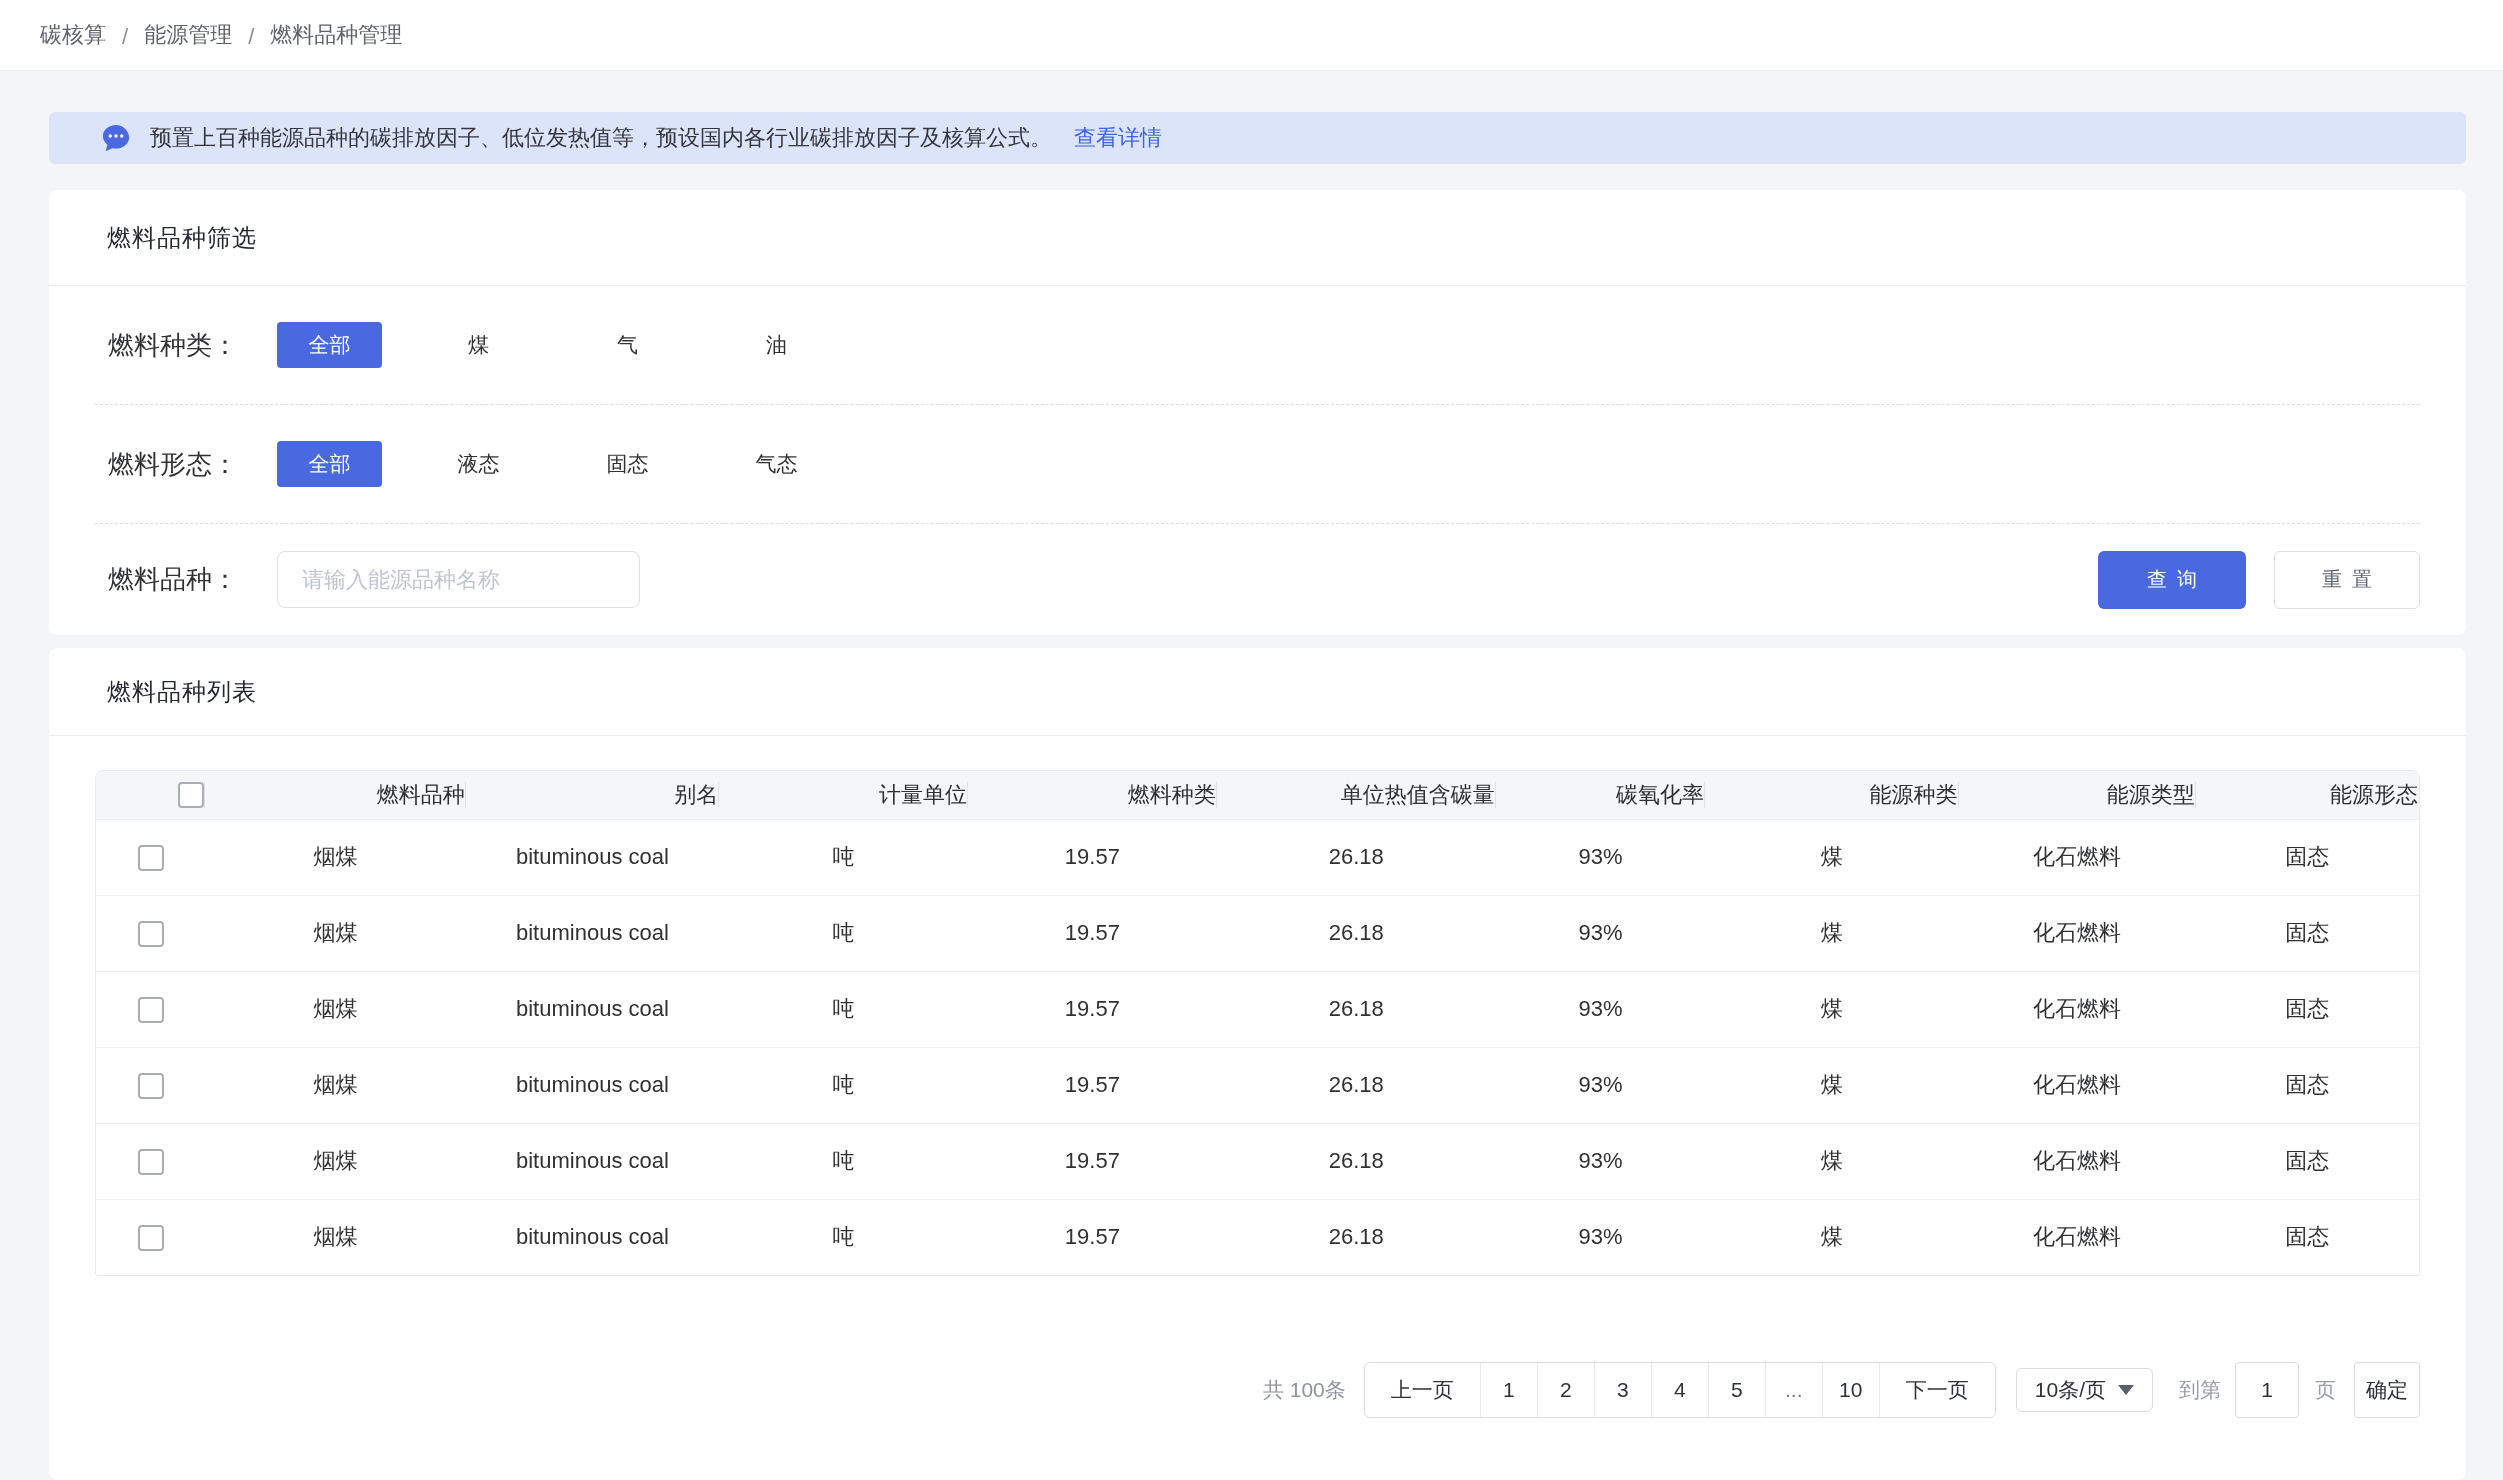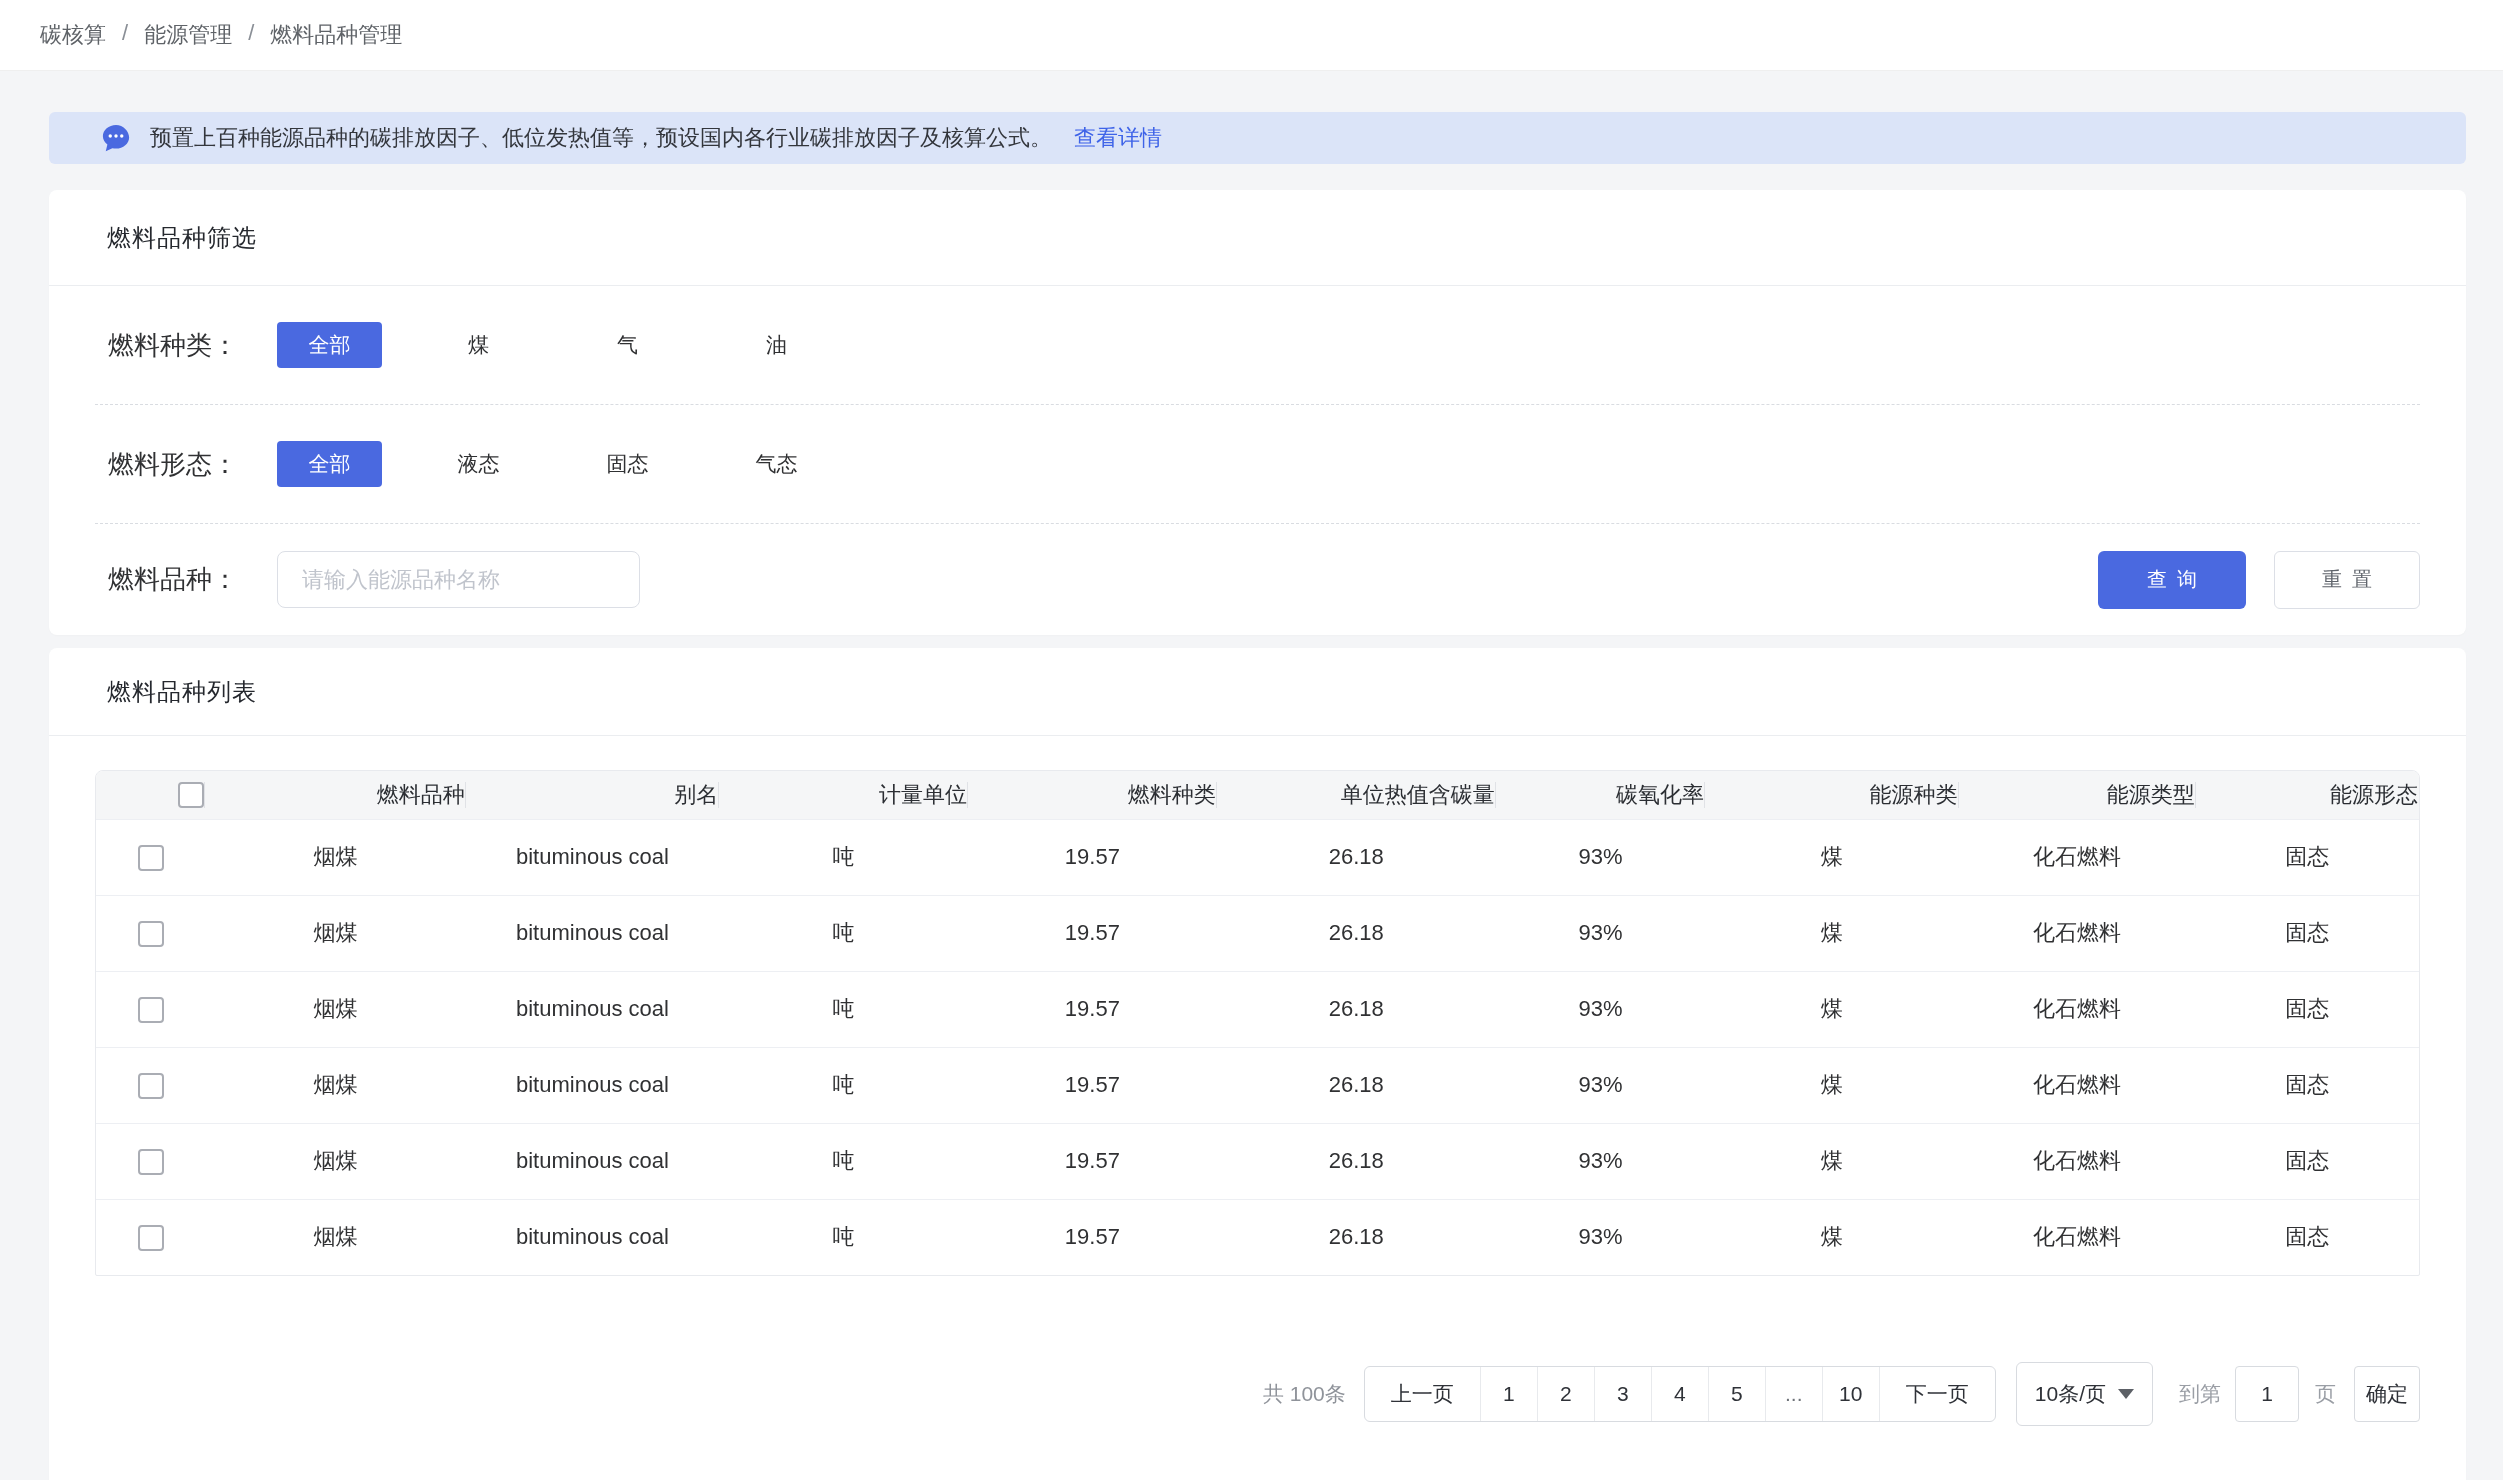--- a/index.html
+++ b/index.html
@@ -13,21 +13,21 @@
   *{box-sizing:border-box;}
   html,body{margin:0;padding:0;}
   body{
     width:2503px;height:1481px;overflow:hidden;
     background:var(--page-bg);
     font-family:"Liberation Sans","DejaVu Sans",sans-serif;
     color:#303133;
   }
   
   .topbar{height:71px;background:#fff;border-bottom:1px solid #efefef;display:flex;align-items:center;padding:0 40px;}
-  .breadcrumb{display:flex;align-items:flex-start;font-size:22px;color:#5f6368;}
+  .breadcrumb{display:flex;align-items:flex-end;font-size:22px;color:#5f6368;}
   .breadcrumb .sep{margin:0 16px;color:#8a8f96;}
   .breadcrumb .crumb{cursor:pointer;}
   
   .content{width:2417px;margin-left:49px;}
   
   .banner{margin-top:41px;height:52px;background:var(--banner-bg);border-radius:6px;display:flex;align-items:center;padding-left:51px;font-size:22px;color:#33363c;}
   .banner .bicon{width:32px;height:30px;margin-right:18px;flex:none;display:block;}
   .banner a{color:var(--link);margin-left:22px;text-decoration:none;cursor:pointer;}
   
   .card{background:#fff;border-radius:8px;box-shadow:0 1px 2px rgba(0,0,0,0.02);}
@@ -66,21 +66,21 @@
   td{height:76px;text-align:center;color:#303133;border-top:1px solid #edeff3;}
   .checkbox{display:inline-block;width:26px;height:26px;border:2px solid #aaadb4;border-radius:4px;background:#fff;vertical-align:middle;cursor:pointer;}
   
   .pagination{margin:86px 46px 0 0;display:flex;justify-content:flex-end;align-items:center;font-size:21px;}
   .total{color:#8f939a;margin-right:18px;}
   .pager{display:flex;align-items:stretch;border:1px solid #d8dbe0;border-radius:6px;overflow:hidden;background:#fff;height:56px;}
   .page-cell{min-width:57px;padding:0 10px;display:flex;align-items:center;justify-content:center;color:#2f3238;cursor:pointer;border-left:1px solid #e8eaed;}
   .page-cell.prev{border-left:none;padding:0 26px;}
   .page-cell.next{padding:0 26px;}
   .page-cell.ellipsis{color:#6f7379;}
-  .size-select{margin-left:20px;height:64px;border:1px solid #d8dbe0;border-radius:6px;background:#fff;display:flex;align-items:center;padding:0 18px;gap:12px;cursor:pointer;color:#2f3238;}
+  .size-select{margin-left:20px;height:44px;border:1px solid #d8dbe0;border-radius:6px;background:#fff;display:flex;align-items:center;padding:0 18px;gap:12px;cursor:pointer;color:#2f3238;}
   .caret{width:0;height:0;border-left:8px solid transparent;border-right:8px solid transparent;border-top:10px solid #5c6066;}
   .goto-label{color:#9a9ea5;margin-left:26px;}
   .goto-input{width:64px;height:56px;border:1px solid #d8dbe0;border-radius:4px;margin-left:14px;text-align:center;font-size:21px;color:#2f3238;background:#fff;outline:none;font-family:inherit;}
   .goto-suffix{color:#9a9ea5;margin-left:16px;}
   .confirm-btn{margin-left:18px;height:56px;padding:0 11px;border:1px solid #d8dbe0;border-radius:4px;background:#fff;font-size:21px;color:#2f3238;cursor:pointer;font-family:inherit;}
 </style>
 </head>
 <body>
 
 <header class="topbar">

